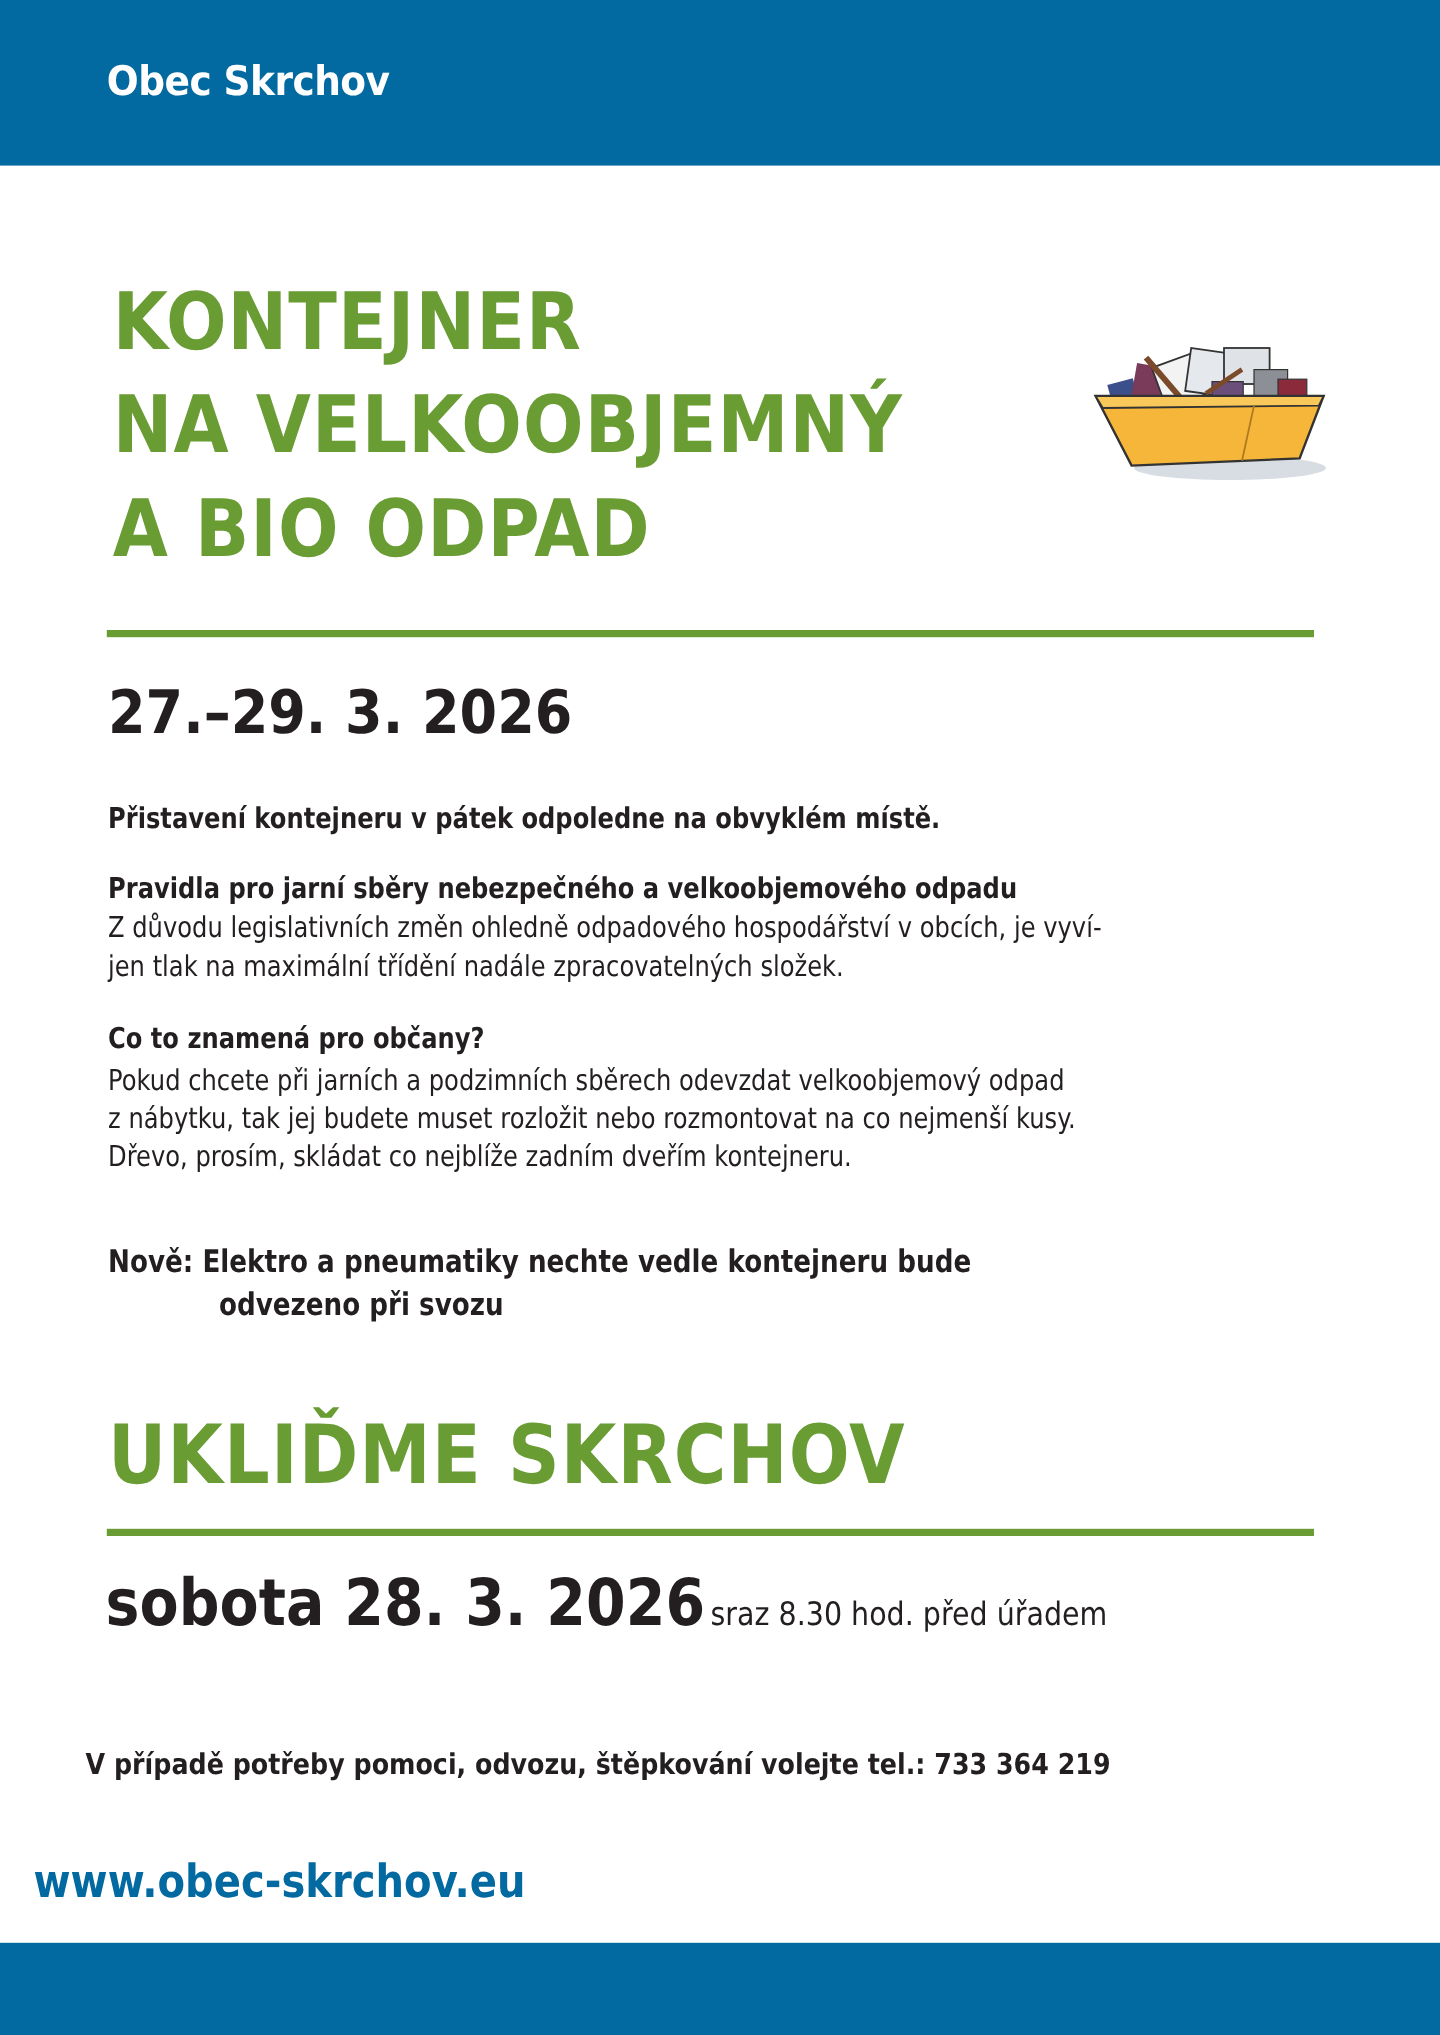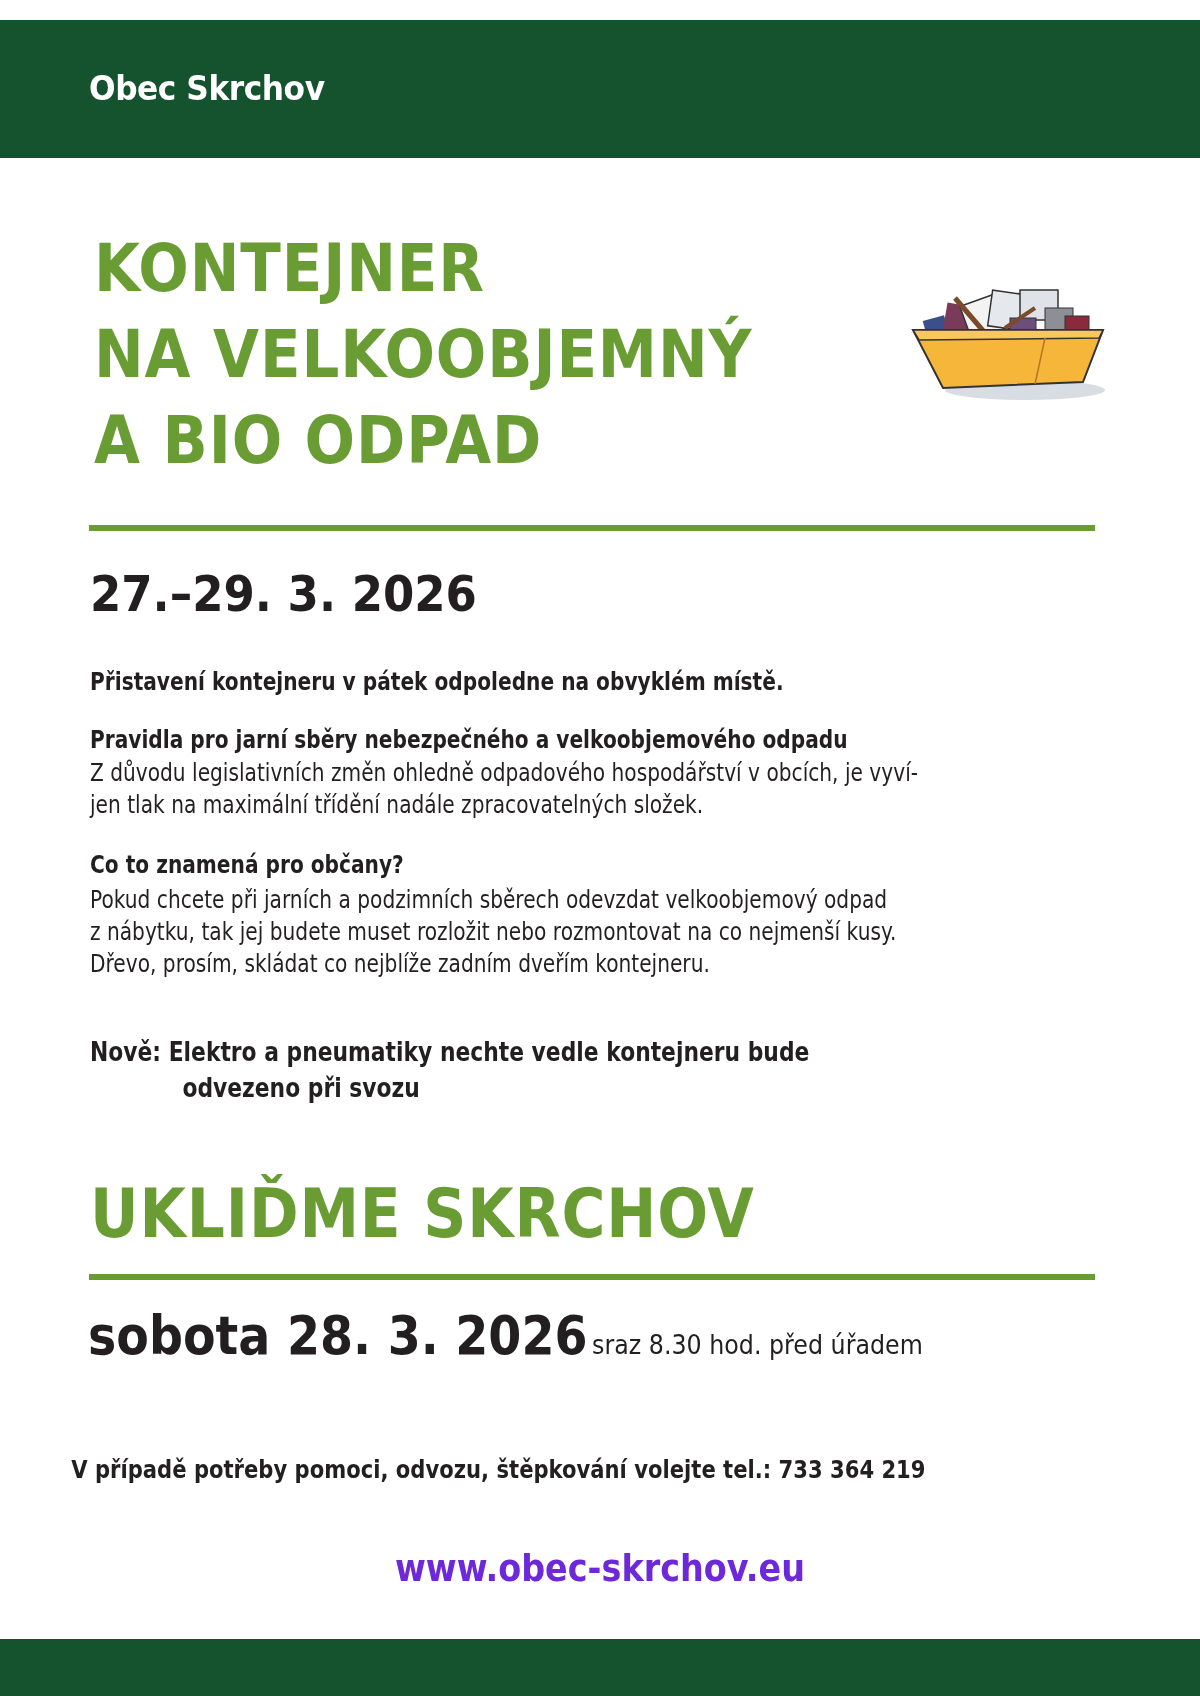--- a/index.html
+++ b/index.html
@@ -1,18 +1,18 @@
 <!DOCTYPE html>
 <html><head>
 <meta charset="utf-8">
 <style>
   html, body { margin:0; padding:0; }
   body { width:1200px; height:1696px; background:#ffffff; position:relative; overflow:hidden;
          font-family:"DejaVu Sans", sans-serif; color:#231f20; }
-  .band { position:absolute; left:0; width:1200px; background:#14532d;margin-top:20px; }
+  .band { position:absolute; left:0; width:1200px; background:#0369a1; }
   .header { top:0; height:138px; }
   .footer { top:1619px; height:77px; }
   .org { position:absolute; left:89px; top:48px; font-size:34px; font-weight:bold; color:#ffffff;
          font-family:"DejaVu Sans", sans-serif; letter-spacing:-0.5px; transform:scaleX(0.92); transform-origin:left; }
   .title { position:absolute; left:94px; top:226px; font-size:66px; font-weight:bold; color:#6a9c34;
            line-height:86px; letter-spacing:1px; transform:scaleX(0.9); transform-origin:left; white-space:nowrap; }
   .rule { position:absolute; left:89px; width:1006px; height:6px; background:#6a9c34; }
   .rule1 { top:525px; }
   .rule2 { top:1274px; }
   .date { position:absolute; left:90px; top:565px; font-size:50px; font-weight:bold; color:#231f20;
@@ -28,21 +28,21 @@
   .nove { position:absolute; left:90px; top:1034px; font-size:26px; font-weight:bold; line-height:36px;
           transform:scaleX(0.84); transform-origin:left; white-space:nowrap; }
   .nove .l2 { padding-left:110px; display:block; }
   .clean { position:absolute; left:90px; top:1174px; font-size:68px; font-weight:bold; color:#6a9c34;
            letter-spacing:1px; transform:scaleX(0.88); transform-origin:left; white-space:nowrap; }
   .sat { position:absolute; left:88px; top:1304px; white-space:nowrap; transform:scaleX(0.88); transform-origin:left; }
   .sat .big { font-size:54px; font-weight:bold; }
   .sat .small { font-size:27px; }
   .help { position:absolute; left:0; width:996px; top:1456px; text-align:center; font-size:24px; font-weight:bold; }
   .help span { display:inline-block; transform:scaleX(0.88); }
-  .web { position:absolute; left:0; width:1200px; top:1546px; text-align:center; font-size:38px; font-weight:bold; color:#6d28d9; }
+  .web { position:absolute; left:0; width:1200px; top:1546px; font-size:38px; font-weight:bold; color:#0369a1; }
   .web span { display:inline-block; transform:scaleX(0.88); }
   .skip { position:absolute; left:895px; top:278px; width:220px; height:130px; }
 </style>
 </head>
 <body>
 
 <div class="band header">
   <div class="org">Obec Skrchov</div>
 </div>
 

